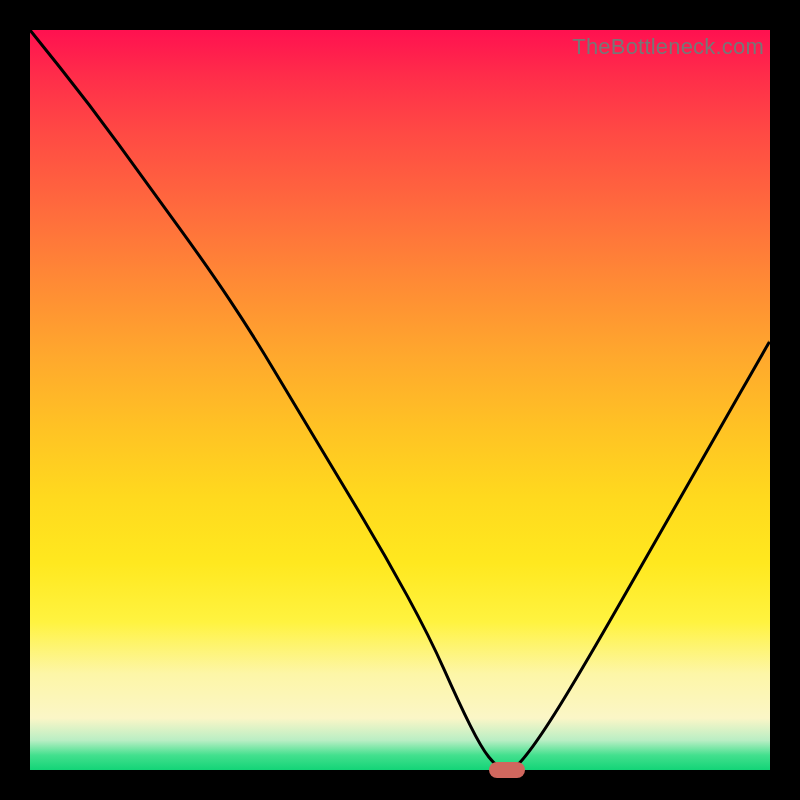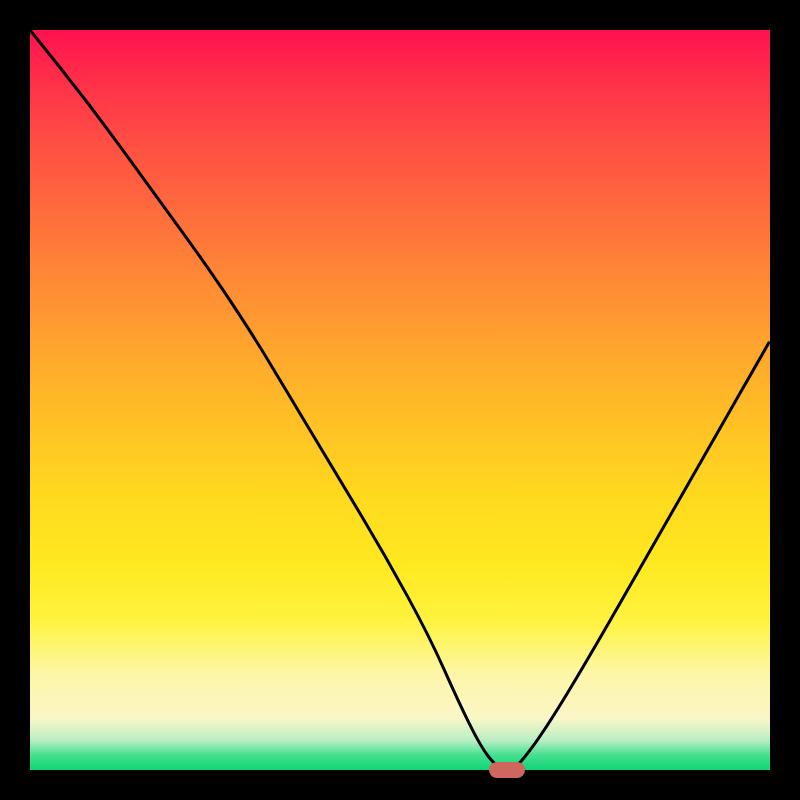--- a/index.html
+++ b/index.html
@@ -65,20 +65,21 @@
     background: #d0675e;
     transform: translate(-50%, -50%);
   }
 </style>
 </head>
 <body>
 
 <div class="frame">
   <div class="plot">
 
+    <div class="watermark">TheBottleneck.com</div>
 
     <svg class="curve" viewBox="0 0 740 740" preserveAspectRatio="none">
       <path id="curve-path" d="M 0 0 Q 0 0 29.6 37 Q 59.2 74 88.80000000000001 114.69999999999999 Q 118.4 155.39999999999998 148 196.09999999999997 Q 177.6 236.79999999999995 199.8 270.1 Q 222 303.40000000000003 244.2 340.40000000000003 Q 266.4 377.40000000000003 288.6 414.4 Q 310.8 451.4 333 488.4 Q 355.2 525.4 377.4 566.0999999999999 Q 399.6 606.8 414.4 640.0999999999999 Q 429.2 673.4 440.29999999999995 695.5999999999999 Q 451.4 717.8 458.79999999999995 727.05 Q 466.2 736.3 471.75 738.15 Q 477.3 740 482.85 738.15 Q 488.40000000000003 736.3 503.20000000000005 715.95 Q 518 695.6 540.2 658.6 Q 562.4 621.6 592 569.8 Q 621.6 518 651.2 466.2 Q 680.8000000000001 414.4 710.4000000000001 362.6 T 740 310.8" fill="none" stroke="#000000" stroke-width="3"></path>
     </svg>
 
     <div class="marker" id="min-marker" style="left: 477.3px; top: 740px; background: rgb(208, 103, 94);"></div>
   </div>
 </div>
 
 </body></html>

